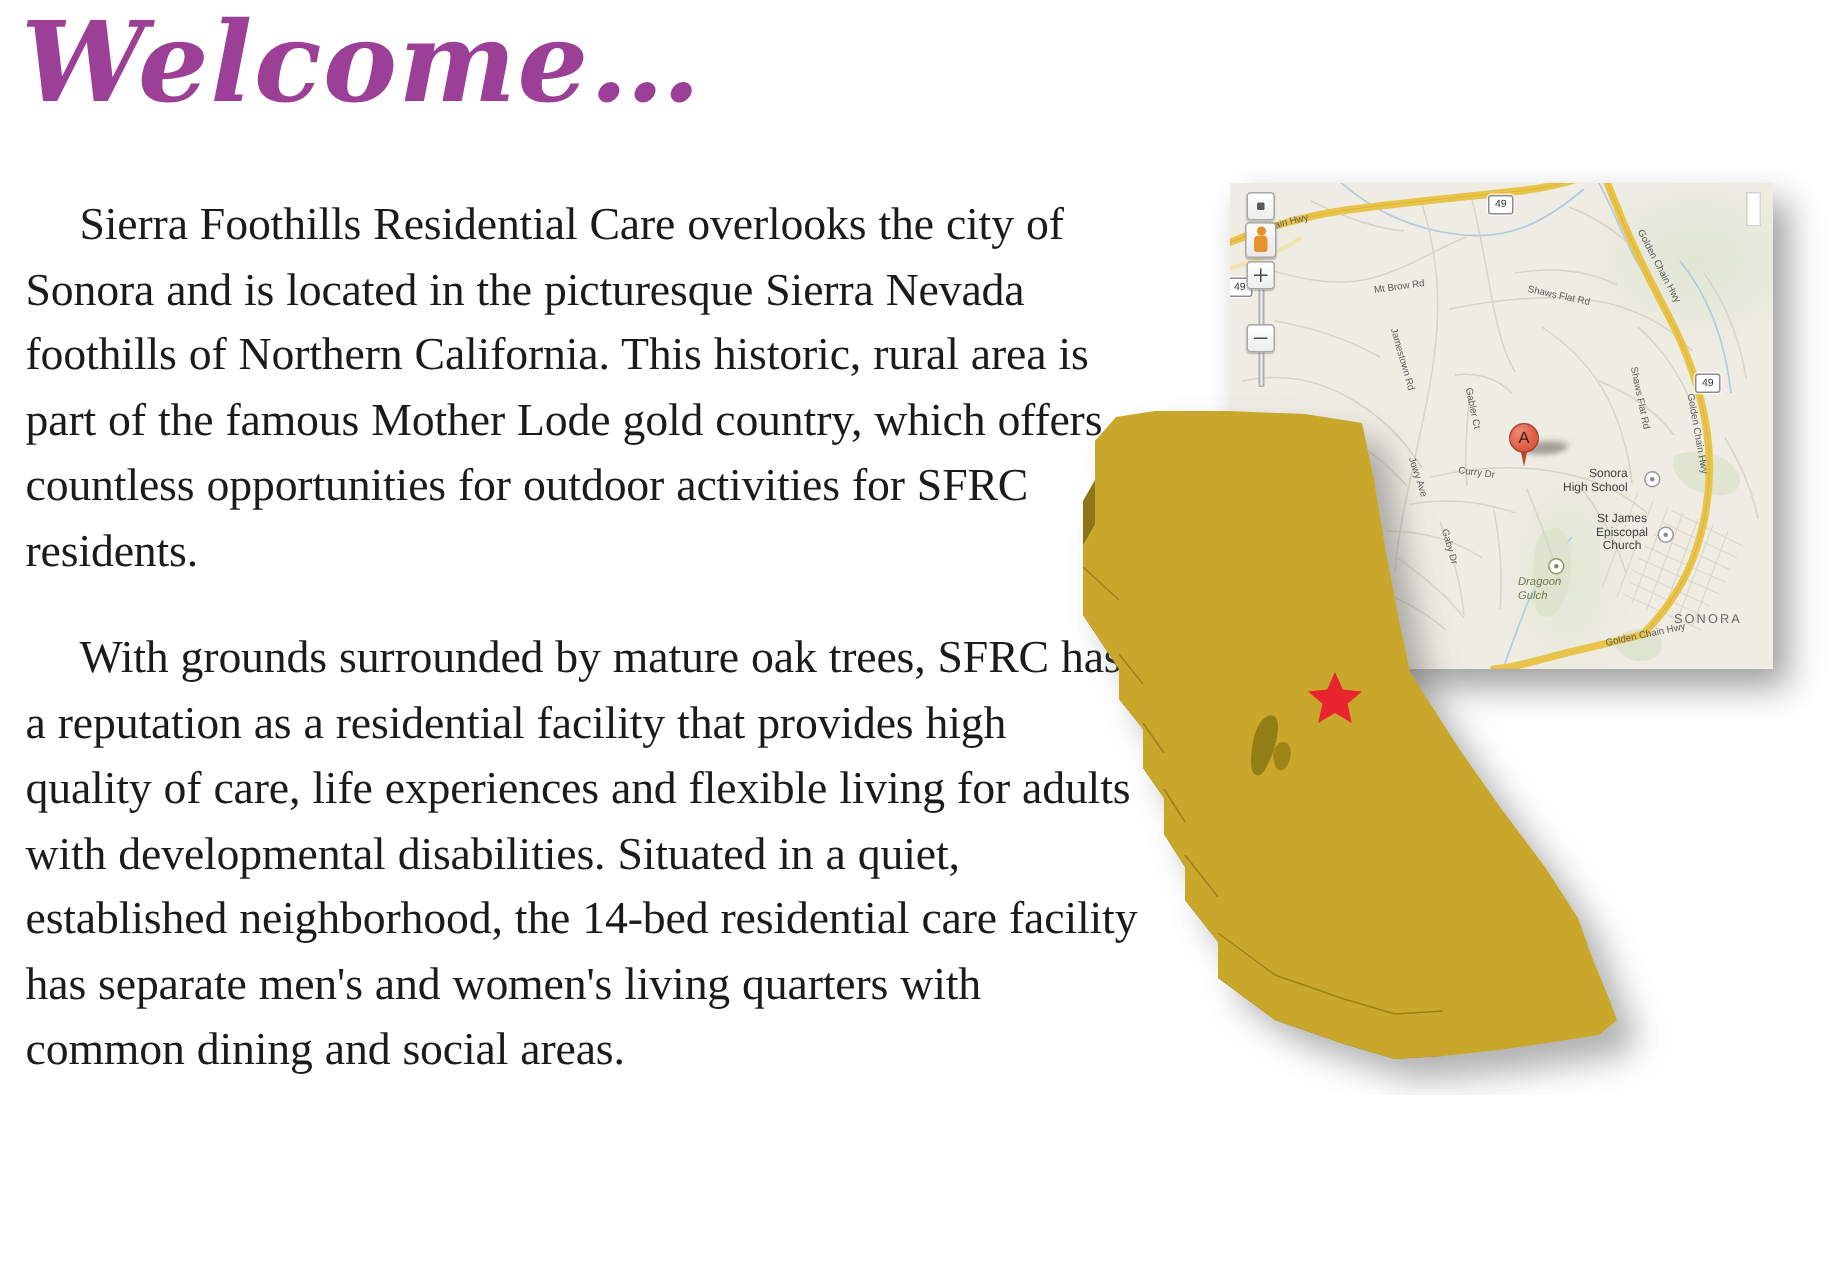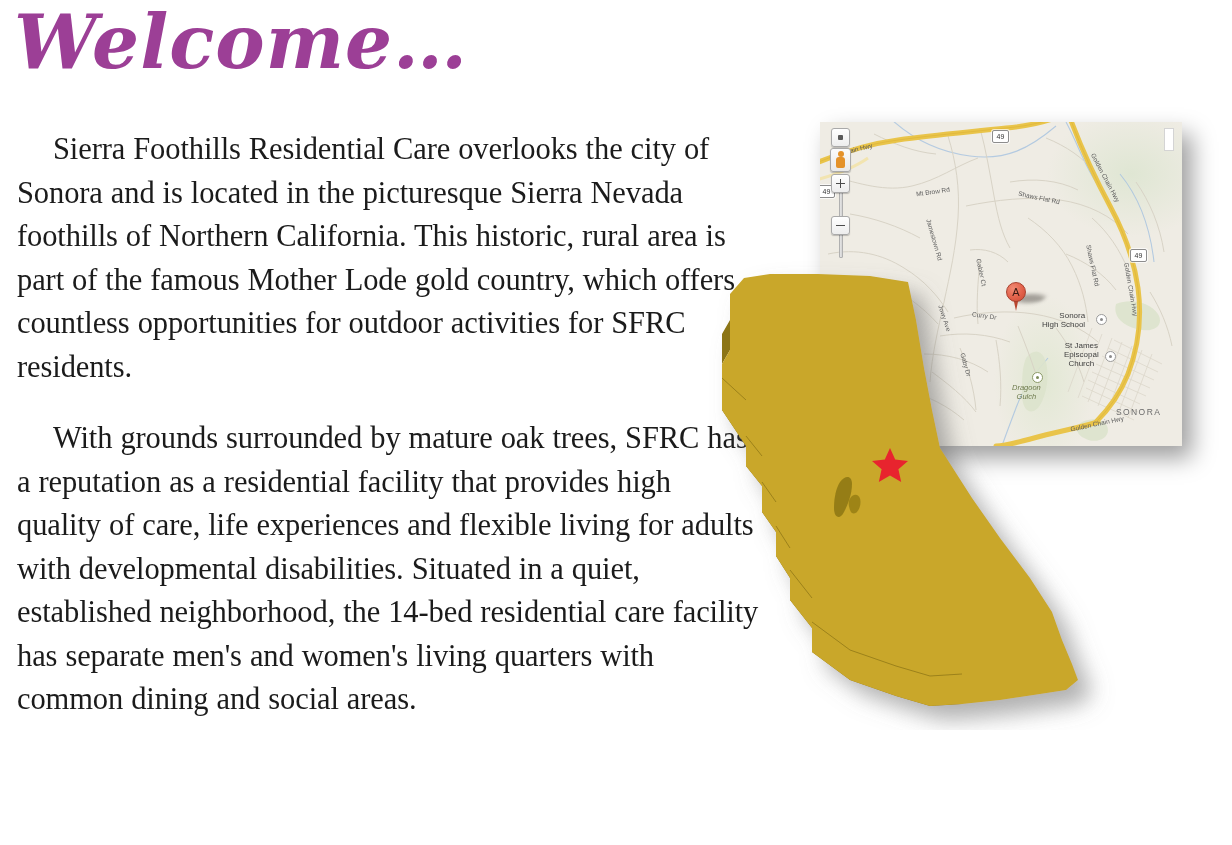--- a/index.html
+++ b/index.html
@@ -136,21 +136,21 @@
     position:absolute;
     font-family:"Liberation Sans","DejaVu Sans",sans-serif;
     color:#5c5c5c;
     white-space:nowrap;
     pointer-events:none;
     z-index:6;
     line-height:1.15;
   }
   .lbl-street{font-size:6.5px;}
   .lbl-poi{font-size:8px;color:#3f3f3f;text-align:center;}
-  .lbl-park{font-size:7.5px;color:#6d7a4c;font-style:italic;text-align:center;}
+  .lbl-park{font-size:7.5px;color:#6d7a4c;font-style:italic;text-align:left;}
   .lbl-city{font-size:8.5px;color:#6a6a6a;letter-spacing:1.4px;}
 
   
   .shield{
     position:absolute;z-index:6;
     width:15px;height:11px;
     background:#ffffff;border:1px solid #8d8d8d;border-radius:2px;
     font-family:"Liberation Sans","DejaVu Sans",sans-serif;
     font-size:7px;color:#333;
     display:flex;align-items:center;justify-content:center;

